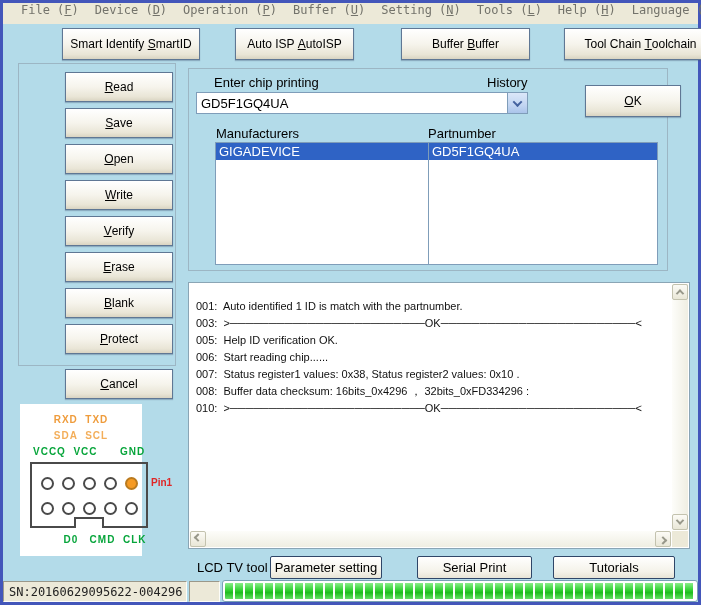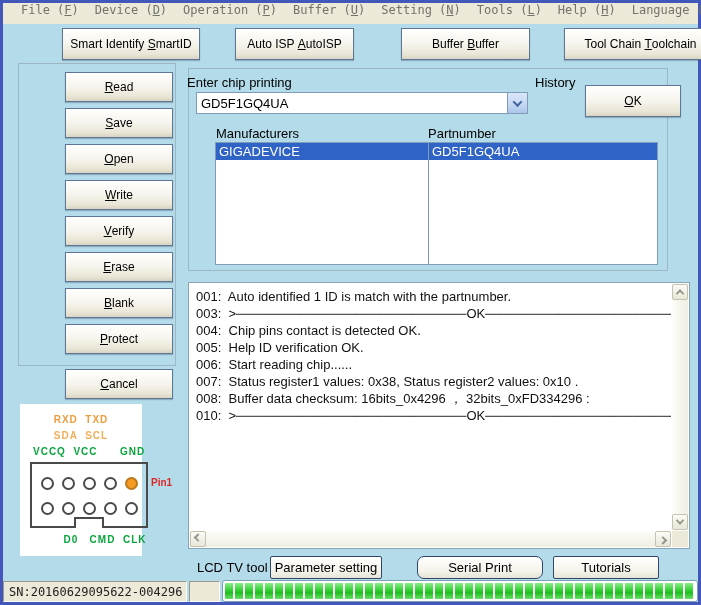--- a/index.html
+++ b/index.html
@@ -46,22 +46,22 @@
   .chev { width:7px; height:7px; border-right:2px solid #44629e; border-bottom:2px solid #44629e; }
   .chev-down { transform:rotate(45deg) translate(-1px,-1px); }
   
   .listbox { position:absolute; background:#fff; border:1px solid #7f9db9; overflow:hidden; }
   .list-row { height:17px; line-height:17px; font-size:13px; padding-left:3px;
     background:#2f63c5; color:#fff; cursor:default; }
   
   .logbox { position:absolute; left:188px; top:282px; width:502px; height:267px;
     background:#fff; border:1px solid #8aa5b5; }
   .log-lines { position:absolute; left:0; top:0; right:18px; bottom:18px;
-    padding:5px 2px 0 7px; overflow:hidden;
-    font-size:13px; line-height:17px; color:#111; }
+    padding:15px 2px 0 7px; overflow:hidden;
+    font-size:11px; line-height:17px; color:#111; }
   .log-line { white-space:pre; }
   .vscroll { position:absolute; top:1px; right:1px; bottom:18px; width:16px;
     background:linear-gradient(90deg,#fdfdfa,#efeee2); display:flex; flex-direction:column;
     justify-content:space-between; }
   .hscroll { position:absolute; left:1px; bottom:1px; right:18px; height:16px;
     background:linear-gradient(180deg,#fdfdfa,#efeee2); display:flex; justify-content:space-between; }
   .sbtn { width:16px; height:16px; background:linear-gradient(180deg,#fcfbf6,#e9e7d7);
     border:1px solid #c3c2ae; border-radius:2px; display:flex; align-items:center; justify-content:center; }
   .schev { width:6px; height:6px; border-right:2px solid #98988a; border-bottom:2px solid #98988a; }
   .up   { transform:rotate(-135deg) translate(-1px,-1px); }
@@ -146,43 +146,42 @@
       <div class="pin" style="left:30px;top:38px;"></div>
       <div class="pin" style="left:51px;top:38px;"></div>
       <div class="pin" style="left:72px;top:38px;"></div>
       <div class="pin" style="left:93px;top:38px;"></div>
     </div>
     <div class="cp-lbl red" style="left:131px;top:73px;letter-spacing:0;">Pin1</div>
     <div class="cp-lbl green" style="left:30px;width:110px;text-align:center;top:130px;">D0   CMD  CLK</div>
   </div>
 
   <div class="groupbox" style="left:188px;top:68px;width:480px;height:203px;"></div>
-  <div class="lbl" style="left:187px;top:75px;">Enter chip printing</div>
-  <div class="lbl" style="left:487px;top:75px;margin-left:48px;">History</div>
+  <div class="lbl" style="left:214px;top:75px;">Enter chip printing</div>
+  <div class="lbl" style="left:487px;top:75px;">History</div>
   <div class="combo">
     <input class="combo-input" value="GD5F1GQ4UA" style="">
     <div class="combo-drop">
       <div class="chev chev-down"></div>
     </div>
   </div>
   <button class="xpbtn" style="left:553px;top:85px;width:96px;height:32px;"><span></span><u>O</u><span>K</span></button>
   <div class="lbl" style="left:216px;top:126px;">Manufacturers</div>
   <div class="lbl" style="left:428px;top:126px;">Partnumber</div>
   <div class="listbox" style="left:215px;top:142px;width:218px;height:123px;">
     <div class="list-row">GIGADEVICE</div>
   </div>
   <div class="listbox" style="left:428px;top:142px;width:230px;height:123px;">
     <div class="list-row">GD5F1GQ4UA</div>
   </div>
 
   <div class="logbox">
     <div class="log-lines">
       <div class="log-line">001:  Auto identified 1 ID is match with the partnumber.</div>
       <div class="log-line">003:  &gt;─────────────────────────OK─────────────────────────&lt;</div>
-      <div class="log-line">004:  Chip pins contact is detected OK.</div>
       <div class="log-line">005:  Help ID verification OK.</div>
       <div class="log-line">006:  Start reading chip......</div>
       <div class="log-line">007:  Status register1 values: 0x38, Status register2 values: 0x10 .</div>
       <div class="log-line">008:  Buffer data checksum: 16bits_0x4296 ， 32bits_0xFD334296 :</div>
       <div class="log-line">010:  &gt;─────────────────────────OK─────────────────────────&lt;</div>
     </div>
     <div class="vscroll">
       <div class="sbtn">
           <div class="schev up"></div>
         </div>
@@ -196,22 +195,22 @@
         </div>
       <div class="sbtn">
           <div class="schev right"></div>
         </div>
     </div>
     <div class="scorner"></div>
   </div>
 
   <div class="lbl" style="left:197px;top:560px;">LCD TV tool</div>
   <button class="flatbtn" style="left:270px;width:112px;">Parameter setting</button>
-  <button class="flatbtn" style="left:417px;width:126px;border-radius:7px;">Serial Print</button>
-  <button class="flatbtn" style="left:553px;width:106px;">Tutorials</button>
+  <button class="flatbtn" style="left:417px;width:115px;">Serial Print</button>
+  <button class="flatbtn" style="left:553px;width:122px;">Tutorials</button>
 
   <div class="snpanel">SN:20160629095622-004296</div>
   <div class="snpanel2"></div>
   <div class="progress">
     <div class="progress-fill" style="width: 100%;"></div>
   </div>
 
 </div>
 
 </body></html>

